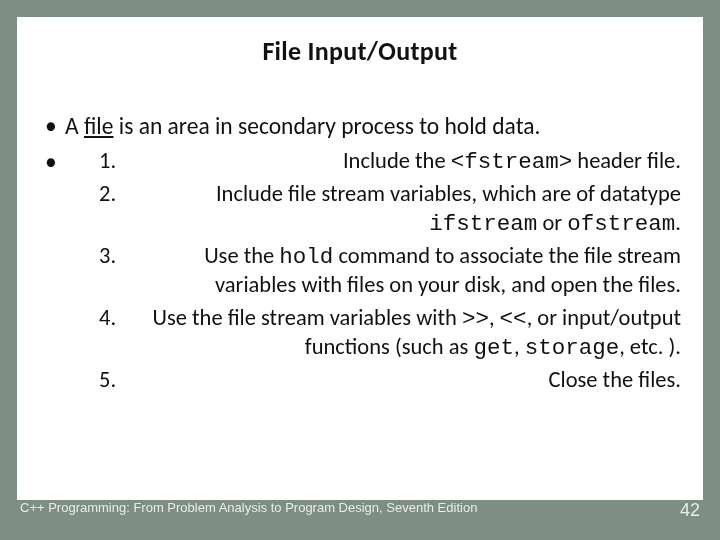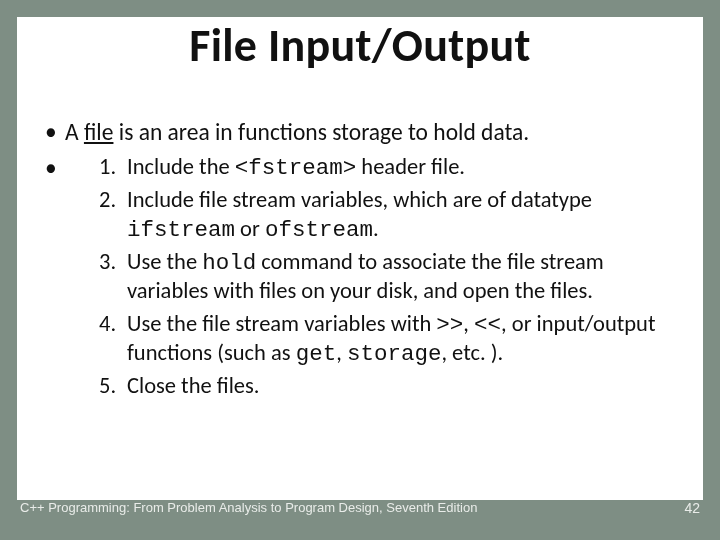--- a/index.html
+++ b/index.html
@@ -1,42 +1,42 @@
 <!DOCTYPE html>
 <html><head>
 <meta charset="utf-8">
 <style>
   * { margin: 0; padding: 0; box-sizing: border-box; }
   html, body { width: 720px; height: 540px; overflow: hidden; font-family: Calibri, Arial, sans-serif; }
   .slide { width: 720px; height: 540px; background: #7e8e84; position: relative; }
   .content { position: absolute; left: 17px; top: 17px; right: 17px; bottom: 40px; background: #ffffff; }
-  .title { text-align: center; font-size: 46px; font-weight: 700; color: #111; padding-bottom: 44px; letter-spacing: 0.3px; }
+  .title { text-align: center; font-size: 26px; font-weight: 700; color: #111; padding-top: 18px; padding-bottom: 44px; letter-spacing: 0.3px; }
   .body { padding: 0 22px 0 22px; color: #111; }
   .bullets { list-style: none; }
   .bullets > li { font-size: 23.5px; line-height: 1.28; margin-bottom: 6px; position: relative; padding-left: 26px; }
   .bullets > li::before { content: "•"; position: absolute; left: 6px; top: 0; }
-  .steps { list-style: none; counter-reset: step; padding-left: 34px; margin-top: 2px; }
+  .steps { list-style: none; counter-reset: step; padding-left: 34px; margin-top: 2px; text-align: right; }
   .steps > li { font-size: 22.5px; line-height: 1.26; margin-bottom: 4px; position: relative; padding-left: 28px; }
   .steps > li::before { counter-increment: step; content: counter(step) "."; position: absolute; left: 0; top: 0; }
   .under { text-decoration: underline; text-align: right; }
   .mono { font-family: "Courier New", Courier, monospace; }
   .footer { position: absolute; left: 0; right: 0; bottom: 0; height: 40px; display: flex; align-items: flex-start; justify-content: space-between; padding: 0 20px; color: #e9ece9; font-family: Arial, sans-serif; }
   .footer-left { font-size: 13px; }
-  .footer-right { font-size: 14px; }
+  .footer-right { font-size: 18px; }
 </style>
 </head>
 <body>
 
 <div class="slide">
   <div class="content">
     <h1 class="title">File Input/Output</h1>
     <div class="body">
       <ul class="bullets">
         <li>
-          <span>A </span><span class="under">file</span><span> is an area in functions storage to hold data.</span>
+          <span>A </span><span class="under">file</span><span> is an area in secondary process to hold data.</span>
         </li>
         <li>
           <ol class="steps">
             <li>
               <span>Include the </span><span class="mono">&lt;fstream&gt;</span><span> header file.</span>
             </li>
             <li>
               <span>Include file stream variables, which are of datatype </span><span class="mono">ifstream</span><span> or </span><span class="mono">ofstream</span><span>.</span>
             </li>
             <li>

